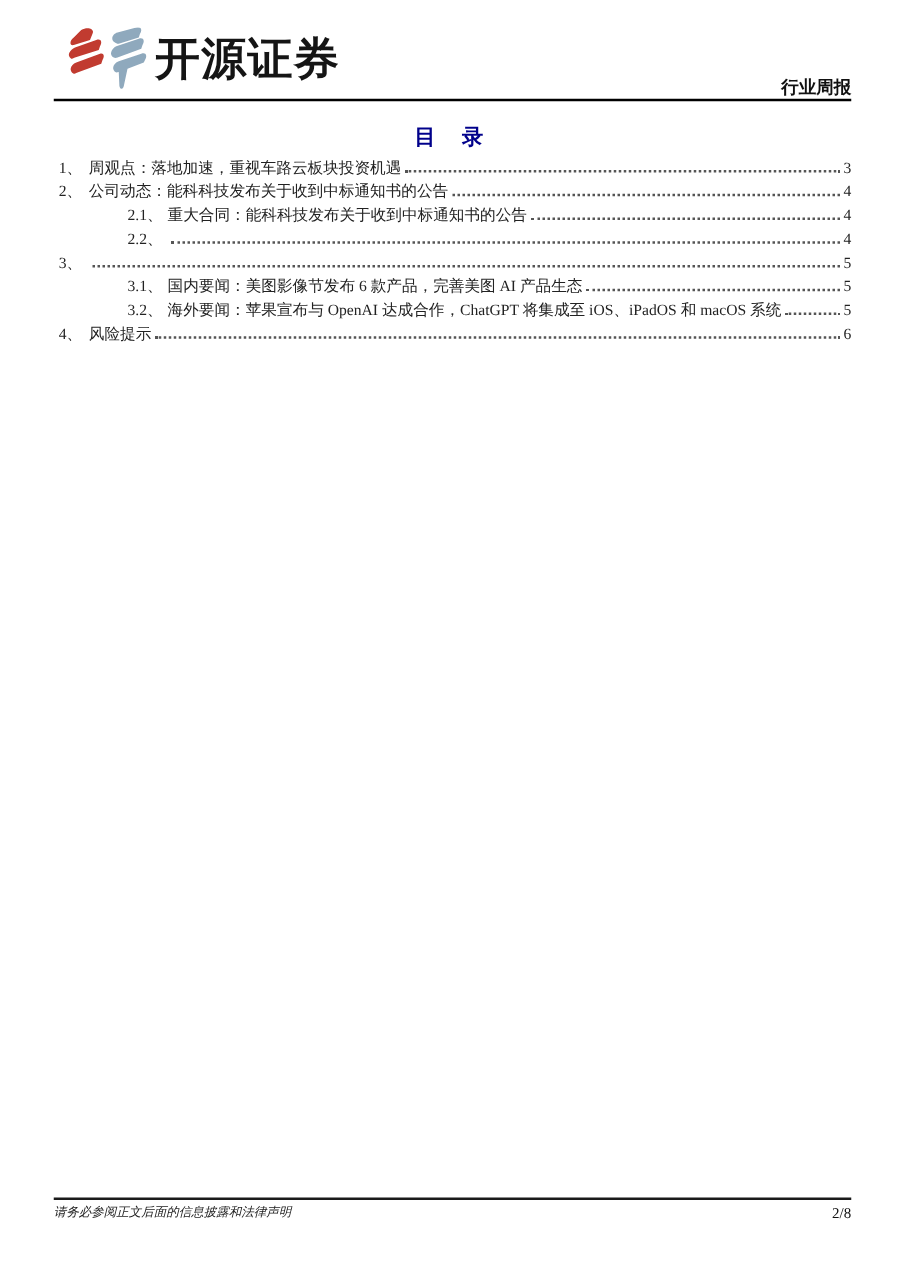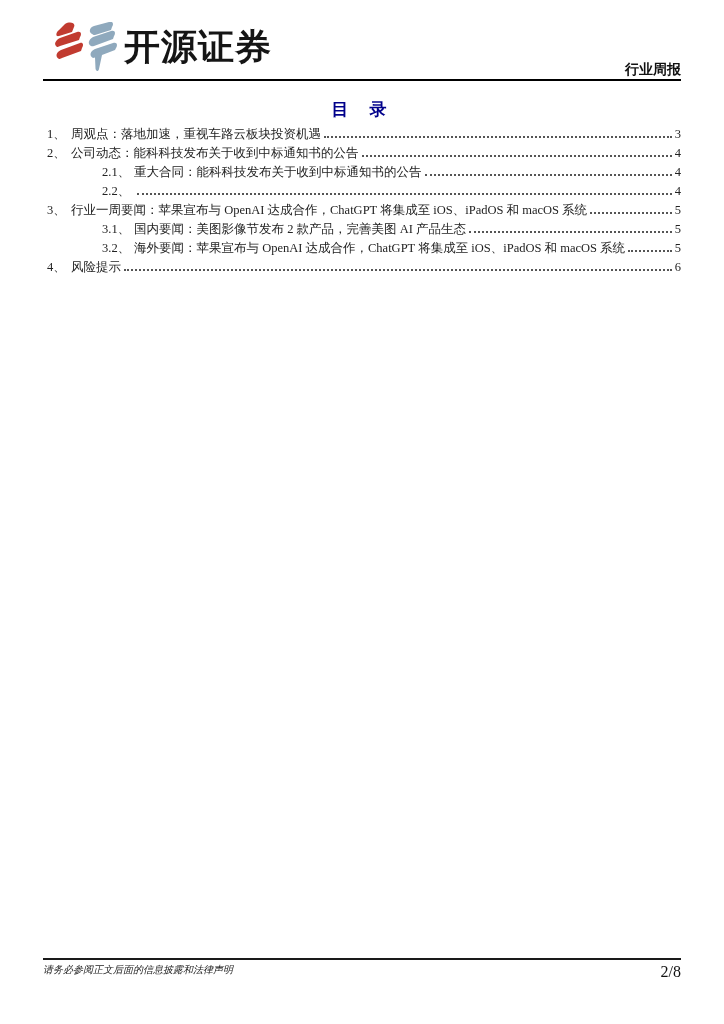--- a/index.html
+++ b/index.html
@@ -61,21 +61,21 @@
   .footer-rule {
     position:absolute; left:43px; right:43px; top:958px;
     border-top:2px solid #1a1a1a;
   }
   .footer-disclaimer {
     position:absolute; left:43px; top:963px;
     font-size:10px; font-style:italic; color:#222;
   }
   .footer-page {
     position:absolute; right:43px; top:963px;
-    font-size:16px; color:#111;
+    font-size:12px; color:#111;
   }
 </style>
 </head>
 <body>
 
 <div class="page">
 
   <div class="logo">
     <svg class="logo-icon" viewBox="0 0 66 50" xmlns="http://www.w3.org/2000/svg">
       <g fill="#C13B30">
@@ -121,28 +121,27 @@
     </div>
 
     <div class="toc-row level2">
       <span class="num">2.2、</span>
       <span class="leader"></span>
       <span class="page-num">4</span>
     </div>
 
     <div class="toc-row level1">
       <span class="num">3、</span>
-      <span class="label">行业一周要闻：苹果宣布与 OpenAI 达成合作，ChatGPT 将集成至 iOS、iPadOS 和 macOS 系统</span>
       <span class="leader"></span>
       <span class="page-num">5</span>
     </div>
 
     <div class="toc-row level2">
       <span class="num">3.1、</span>
-      <span class="label">国内要闻：美图影像节发布 2 款产品，完善美图 AI 产品生态</span>
+      <span class="label">国内要闻：美图影像节发布 6 款产品，完善美图 AI 产品生态</span>
       <span class="leader"></span>
       <span class="page-num">5</span>
     </div>
 
     <div class="toc-row level2">
       <span class="num">3.2、</span>
       <span class="label">海外要闻：苹果宣布与 OpenAI 达成合作，ChatGPT 将集成至 iOS、iPadOS 和 macOS 系统</span>
       <span class="leader"></span>
       <span class="page-num">5</span>
     </div>

